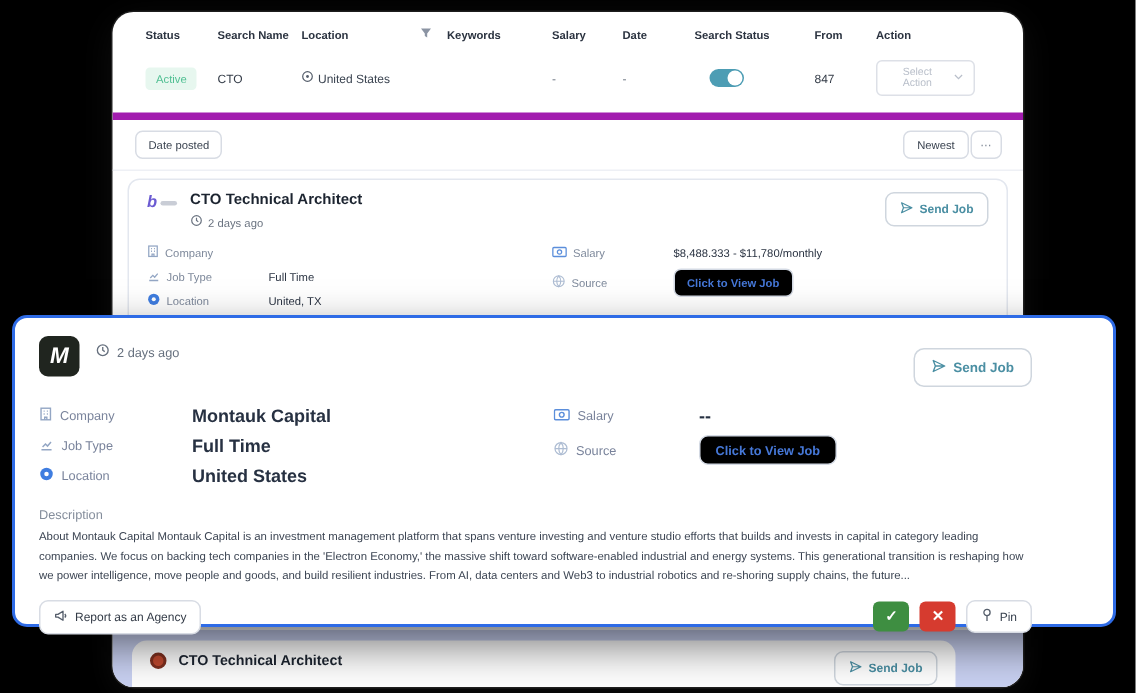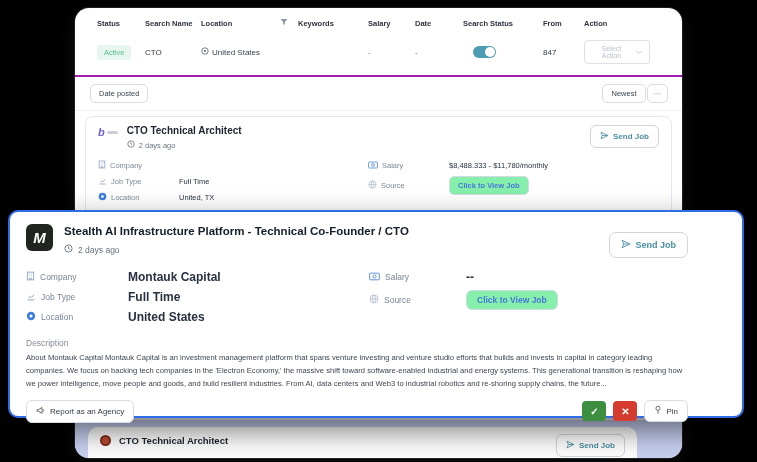--- a/index.html
+++ b/index.html
@@ -12,21 +12,21 @@
   }
   
   .main-panel {
     position:absolute; left:75px; top:8px; width:607px; height:450px;
     background:#fff; border-radius:14px; overflow:hidden;
     box-shadow:0 0 0 1px rgba(255,255,255,.10), 0 6px 24px rgba(255,255,255,.06);
   }
   .tgrid { display:grid; grid-template-columns:48px 56px 97px 70px 47px 48px 80px 41px 66px; align-items:center; }
   .table-head { padding:10px 0 5px 22px; font-size:7.5px; font-weight:bold; color:#2b3340; }
   .table-head .loc-h { display:flex; align-items:center; justify-content:space-between; padding-right:10px; }
-  .table-row { padding:7px 12px 11px 22px; border-bottom:2px solid #a21caf; font-size:8px; color:#333b47; }
+  .table-row { padding:7px 12px 11px 22px; border-bottom:5px solid #a21caf; font-size:8px; color:#333b47; }
   .badge-active { display:inline-block; width:fit-content; background:#e7f7ef; color:#4fbf92; font-size:7.5px; padding:3px 7px; border-radius:3px; }
   .loc-cell { display:flex; align-items:center; gap:3px; color:#3a4350; }
   .dash { color:#6b7380; }
   .toggle { position:relative; width:23px; height:12px; border-radius:7px; background:#4d9db4; margin-left:10px; cursor:pointer; }
   .toggle .knob { position:absolute; right:1px; top:1px; width:10px; height:10px; border-radius:50%; background:#fff; }
   .select-action { display:inline-flex; align-items:center; gap:5px; border:1px solid #dde0e7; border-radius:4px; background:#fff; color:#b9bfca; font-size:7px; padding:4px 7px; cursor:pointer; }
   
   .toolbar { display:flex; align-items:center; justify-content:space-between; padding:7px 14px 7px 15px; border-bottom:1px solid #eef0f5; }
   .btn { display:inline-flex; align-items:center; gap:4px; border:1px solid #d8dce4; border-radius:5px; background:#fff; font-size:7.5px; color:#3a4350; padding:4px 8px; cursor:pointer; }
   .toolbar-right { display:flex; align-items:center; gap:1px; }
@@ -39,21 +39,21 @@
   .logo-b .bword { width:11px; height:3px; background:#c9cdd6; border-radius:2px; }
   .jc-title { font-size:10px; font-weight:bold; color:#1c2430; }
   .posted { display:flex; align-items:center; gap:4px; margin-top:4px; font-size:7.5px; color:#6a7380; }
   .send-btn { margin-left:auto; display:inline-flex; align-items:center; gap:4px; border:1px solid #cfd6de; border-radius:6px; background:#fff; color:#4b8fa3; font-size:8px; font-weight:bold; padding:5px 9px; cursor:pointer; }
   .details { display:flex; margin-top:10px; }
   .d-col-l { width:270px; }
   .d-col-r { flex:1; }
   .d-row { display:flex; align-items:center; margin-bottom:5px; min-height:11px; }
   .d-label { display:flex; align-items:center; gap:4px; width:81px; font-size:7.5px; color:#7e899b; }
   .d-value { font-size:7.5px; color:#2a3342; font-weight:500; }
-  .view-job-btn { display:inline-flex; align-items:center; border:1px solid #d4dae4; border-radius:5px; background:#86efac; color:#4678d8; font-size:7.5px; font-weight:bold; padding:4px 8px; cursor:pointer; }
+  .view-job-btn { display:inline-flex; align-items:center; border:1px solid #d4dae4; border-radius:5px; background:#000000; color:#4678d8; font-size:7.5px; font-weight:bold; padding:4px 8px; cursor:pointer; }
   .desc-label { margin-top:7px; font-size:7.5px; color:#848d9b; }
   .desc-text { margin-top:3px; font-size:6.9px; line-height:1.4; color:#414a58; display:-webkit-box; -webkit-line-clamp:3; -webkit-box-orient:vertical; overflow:hidden; }
   
   .bottom-backdrop { position:absolute; left:0; right:0; bottom:0; height:38px; background:#c9d1f2; }
   .bottom-card { position:absolute; left:13px; top:7px; width:549px; height:44px; background:#fff; border-radius:10px 10px 0 0; padding:7px 12px; display:flex; align-items:flex-start; }
   .logo-circle { width:11px; height:11px; border-radius:50%; background:#c0492f; border:2px solid #7e2f1f; margin-right:8px; margin-top:1px; }
   .bc-title { font-size:9.5px; font-weight:bold; color:#1c2430; margin-top:1px; }
   
   .overlay-card {
     position:absolute; left:8px; top:210px; width:736px; height:208px; z-index:10;
@@ -251,21 +251,20 @@
         </button>
       </div>
     </div>
 
   </div>
 
   <div class="overlay-card">
     <div class="ov-head">
       <div class="logo-m">M</div>
       <div class="ov-title-box">
-        <div class="ov-title">Stealth AI Infrastructure Platform - Technical Co-Founder / CTO</div>
         <div class="ov-posted">
           <span class="ic" style="color:#66707e">
             <svg width="9" height="9" viewBox="0 0 12 12" fill="none" stroke="currentColor" stroke-width="1.2">
                 <circle cx="6" cy="6" r="4.8"></circle>
                 <path d="M6 3.2V6l1.8 1.2"></path>
               </svg>
           </span>
           <span>2 days ago</span>
         </div>
       </div>

